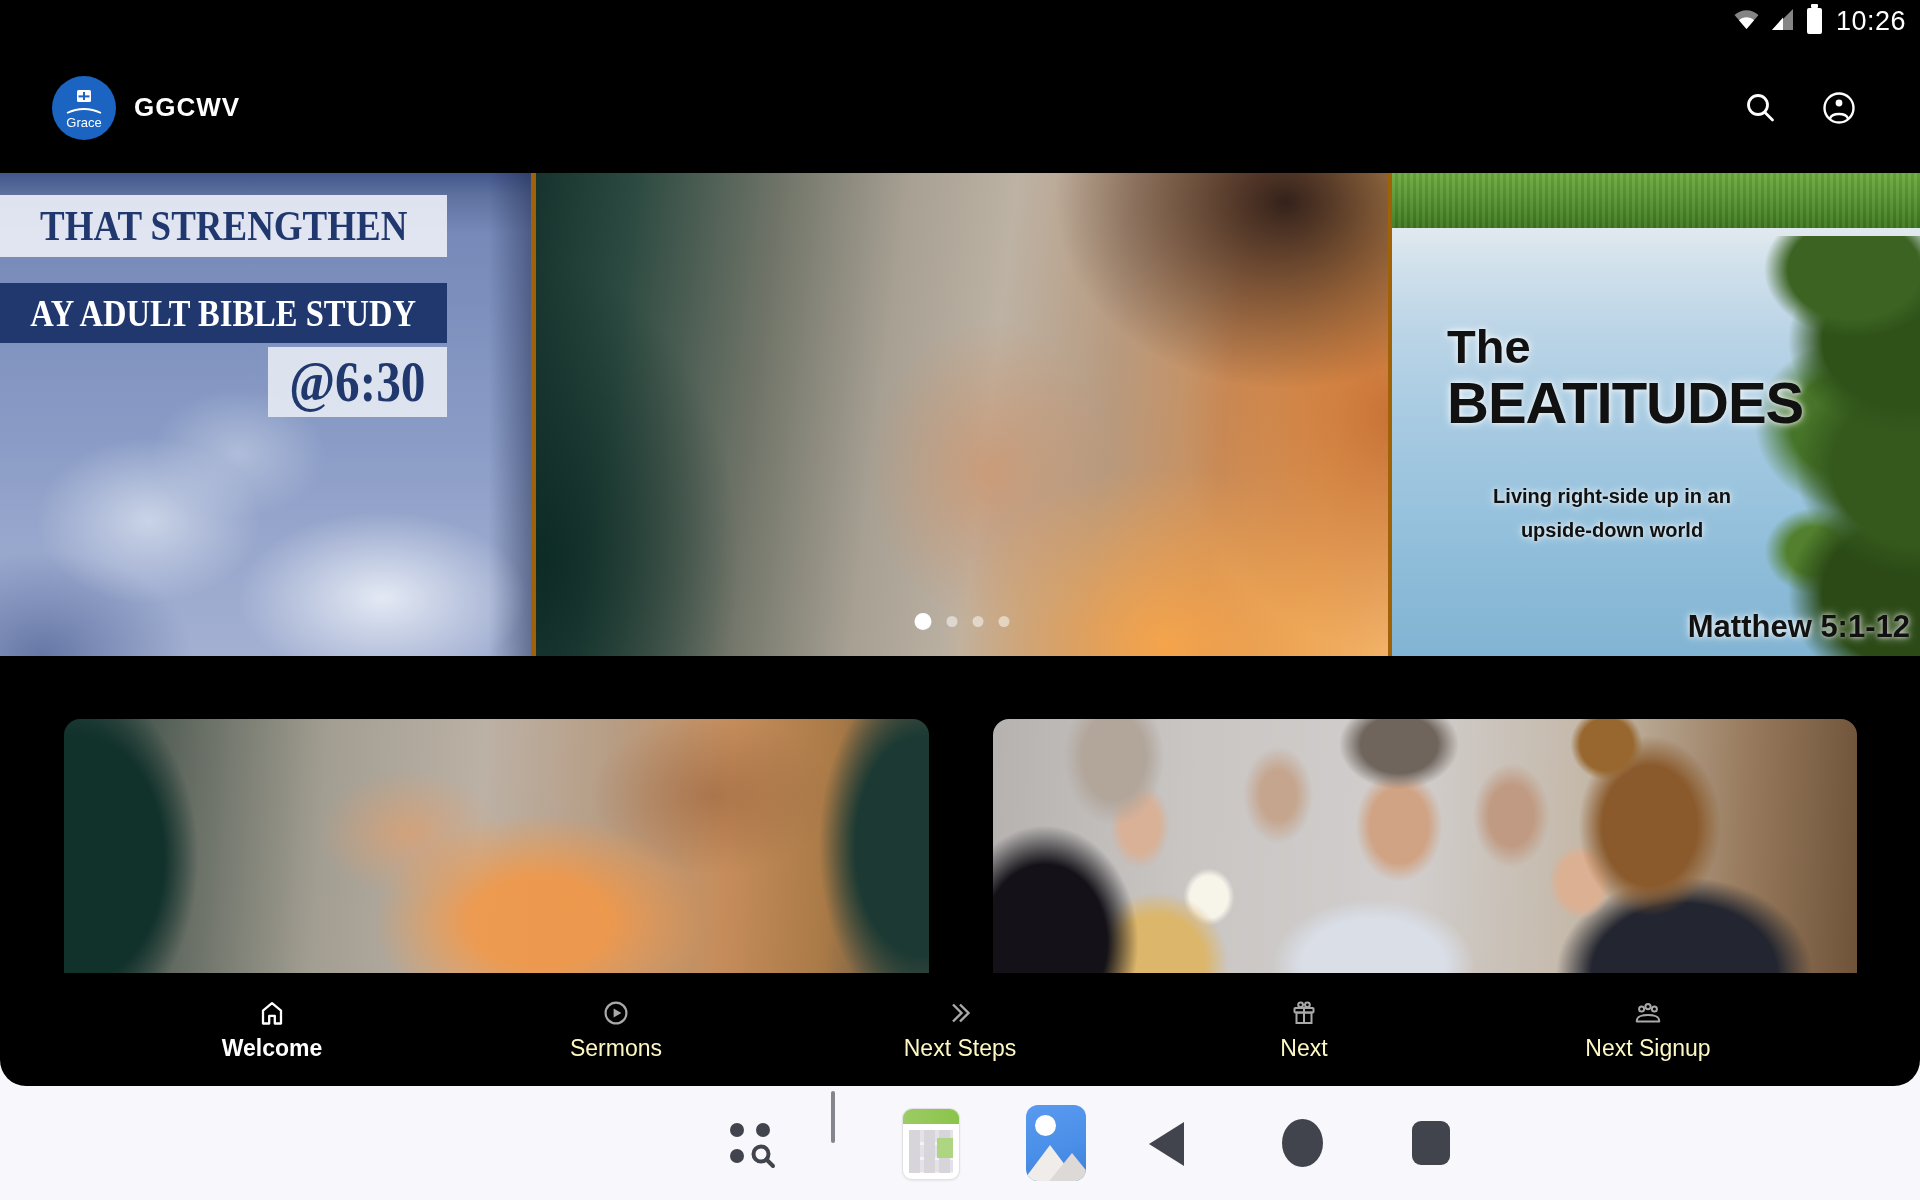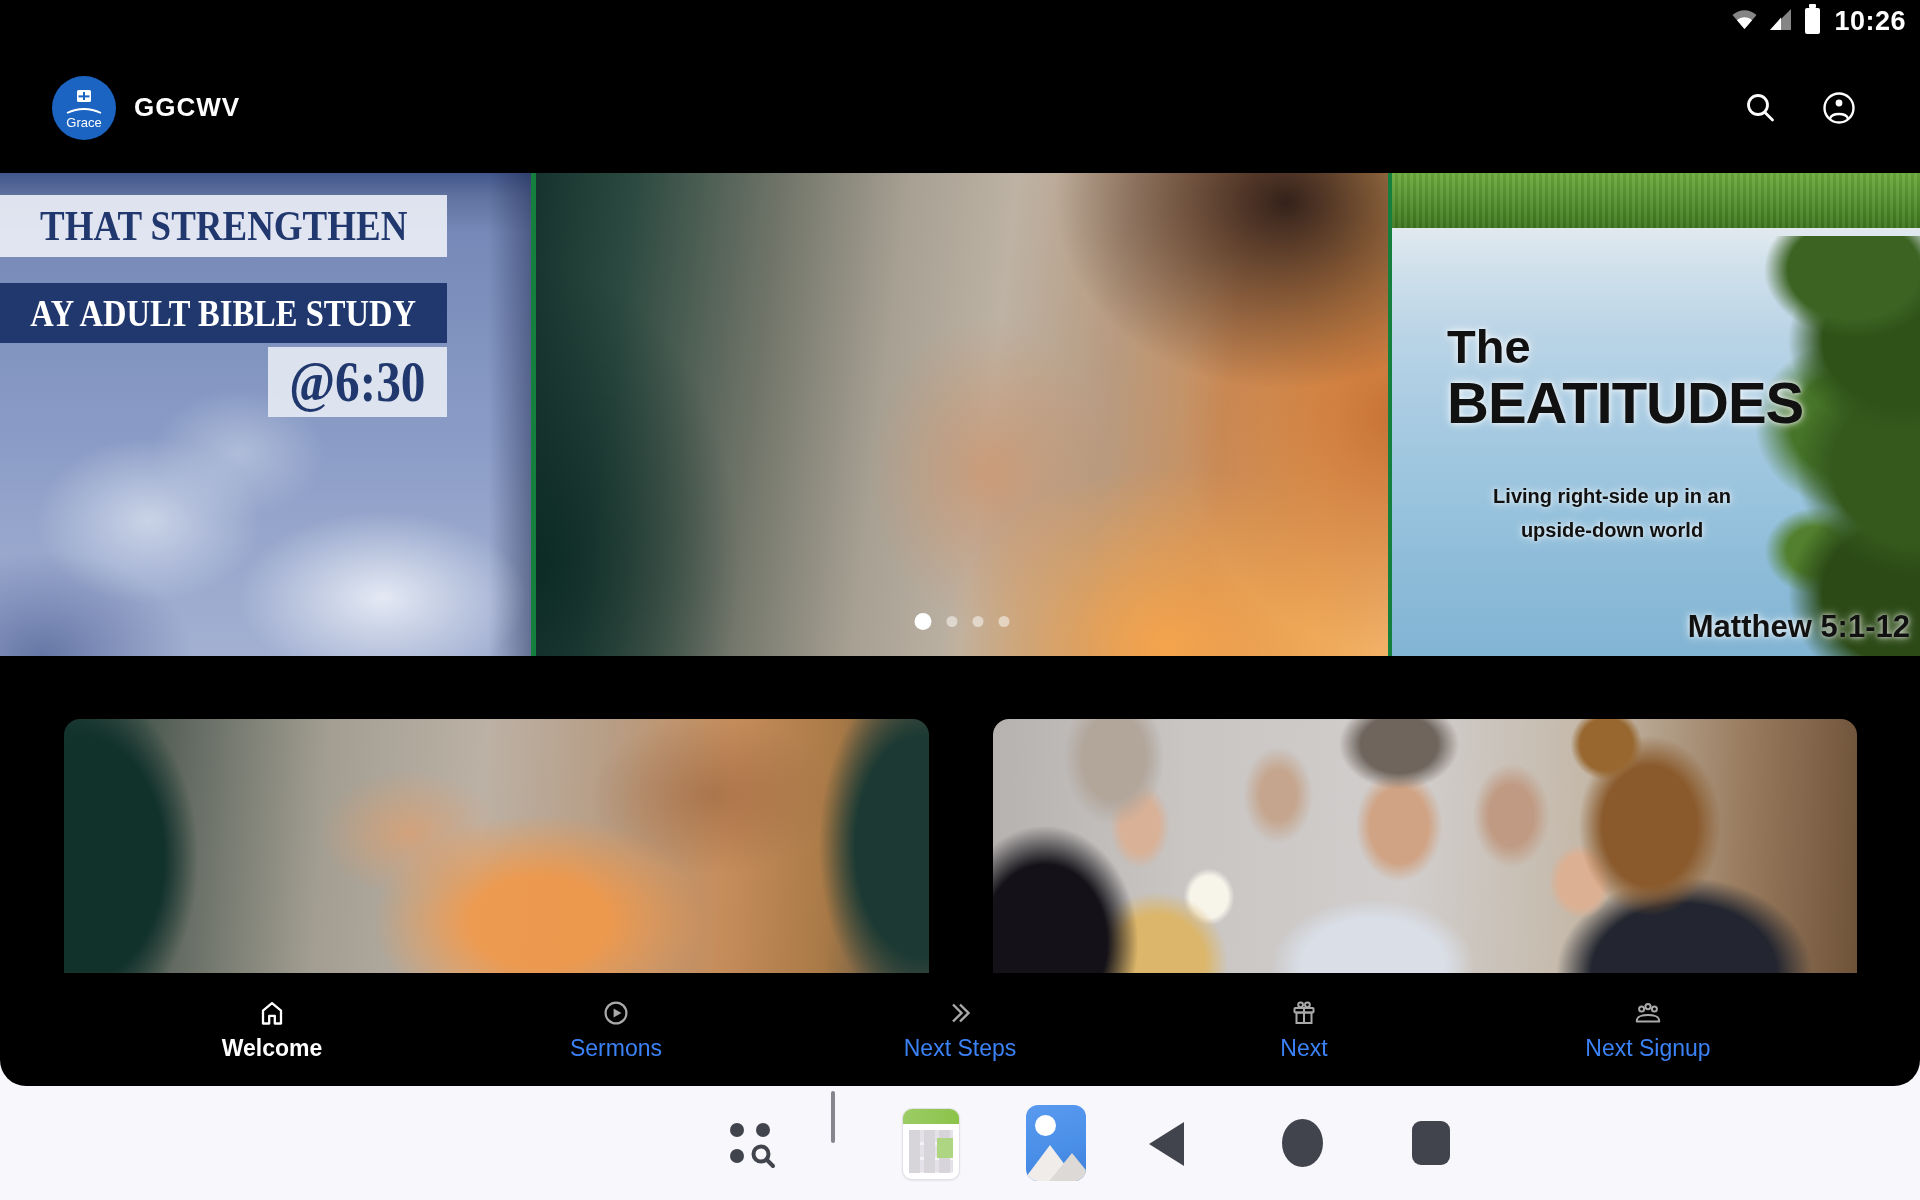--- a/index.html
+++ b/index.html
@@ -6,36 +6,36 @@
             font-family:"Liberation Sans","DejaVu Sans",sans-serif;}
   .root{position:relative;width:1920px;height:1200px;}
 
   
   .app{position:absolute;left:0;top:0;width:1920px;height:1086px;background:#000;
        border-radius:0 0 26px 26px;overflow:hidden;}
 
   
   .statusbar{position:absolute;top:0;left:0;right:0;height:42px;display:flex;align-items:center;
              justify-content:flex-end;gap:10px;padding-right:14px;box-sizing:border-box;}
-  .clock{color:#fff;font-size:27px;font-weight:700;letter-spacing:.5px;margin-left:4px;}
+  .clock{color:#fff;font-size:27px;font-weight:400;letter-spacing:.5px;margin-left:4px;}
   .batt{width:15px;height:26px;background:#fff;border-radius:2px;position:relative;margin-left:2px;}
   .batt::before{content:"";position:absolute;top:-4px;left:4px;width:7px;height:4px;background:#fff;border-radius:1px;}
 
   
   .header{position:absolute;top:42px;left:0;right:0;height:131px;display:flex;align-items:center;
           padding:0 60px 0 52px;box-sizing:border-box;}
   .logo{width:64px;height:64px;border-radius:50%;background:#1b64c1;display:flex;flex-direction:column;
         align-items:center;justify-content:center;flex:0 0 auto;}
   .logo-label{color:#fff;font-size:13px;line-height:13px;margin-top:1px;}
   .app-title{color:#fff;font-size:26px;font-weight:700;letter-spacing:1px;margin-left:18px;flex:1;}
   .hdr-icons{display:flex;align-items:center;gap:38px;}
   .icon-btn{display:flex;align-items:center;justify-content:center;cursor:pointer;}
 
   
-  .carousel{position:absolute;top:173px;left:0;width:1920px;height:483px;background:#15803d;}
+  .carousel{position:absolute;top:173px;left:0;width:1920px;height:483px;background:#a16207;}
   .slide{position:absolute;top:0;height:483px;overflow:hidden;}
 
   
   .slide-bible{left:0;width:531px;
     background:
       radial-gradient(200px 120px at 72% 88%, rgba(240,244,250,.85), rgba(240,244,250,0) 72%),
       radial-gradient(150px 110px at 28% 72%, rgba(215,223,238,.8), rgba(215,223,238,0) 75%),
       radial-gradient(120px 90px at 45% 58%, rgba(200,210,230,.6), rgba(200,210,230,0) 72%),
       radial-gradient(200px 140px at 8% 100%, rgba(52,72,130,.55), rgba(52,72,130,0) 75%),
       linear-gradient(90deg, rgba(0,0,0,0) 92%, rgba(25,35,70,.45) 100%),
@@ -107,21 +107,21 @@
       radial-gradient(44px 52px at 68% 64%, #dcb093 50%, rgba(220,176,147,0) 72%),
       radial-gradient(160px 120px at 80% 100%, #232630 58%, rgba(35,38,48,0) 80%),
       radial-gradient(55px 75px at 60% 38%, #c09a82 40%, rgba(192,154,130,0) 70%),
       radial-gradient(50px 70px at 33% 30%, #c5a58d 35%, rgba(197,165,141,0) 70%),
       linear-gradient(92deg,#b6b2b0 0%,#c8c5c3 22%,#d1cecd 48%,#c3b6a5 70%,#9a7d60 86%,#6f5339 100%);}
 
   
   .tabbar{position:absolute;top:973px;left:0;width:1920px;height:113px;display:flex;
           padding:0 100px;box-sizing:border-box;}
   .tab{flex:1;display:flex;flex-direction:column;align-items:center;justify-content:center;gap:7px;cursor:pointer;}
-  .tab-label{font-size:23px;color:#3b82f6;}
+  .tab-label{font-size:23px;color:#fef9c3;}
   .tab.active .tab-label{color:#fff;font-weight:700;}
   .tab svg{display:block;}
 
   
   .andnav{position:absolute;left:0;top:1086px;width:1920px;height:114px;background:#f8f7fc;}
   .andnav>*{position:absolute;}
   .nav-divider{left:831px;top:63px;width:4px;height:52px;background:#85858e;border-radius:2px;transform:translateY(-50%);top:31px;}
   .apps-search{left:724px;top:31px;}
   .cal-icon{left:902px;top:22px;width:56px;height:70px;background:#fff;border:1px solid #e3e1e7;border-radius:10px;
             box-shadow:0 1px 2px rgba(0,0,0,.08);overflow:hidden;}

